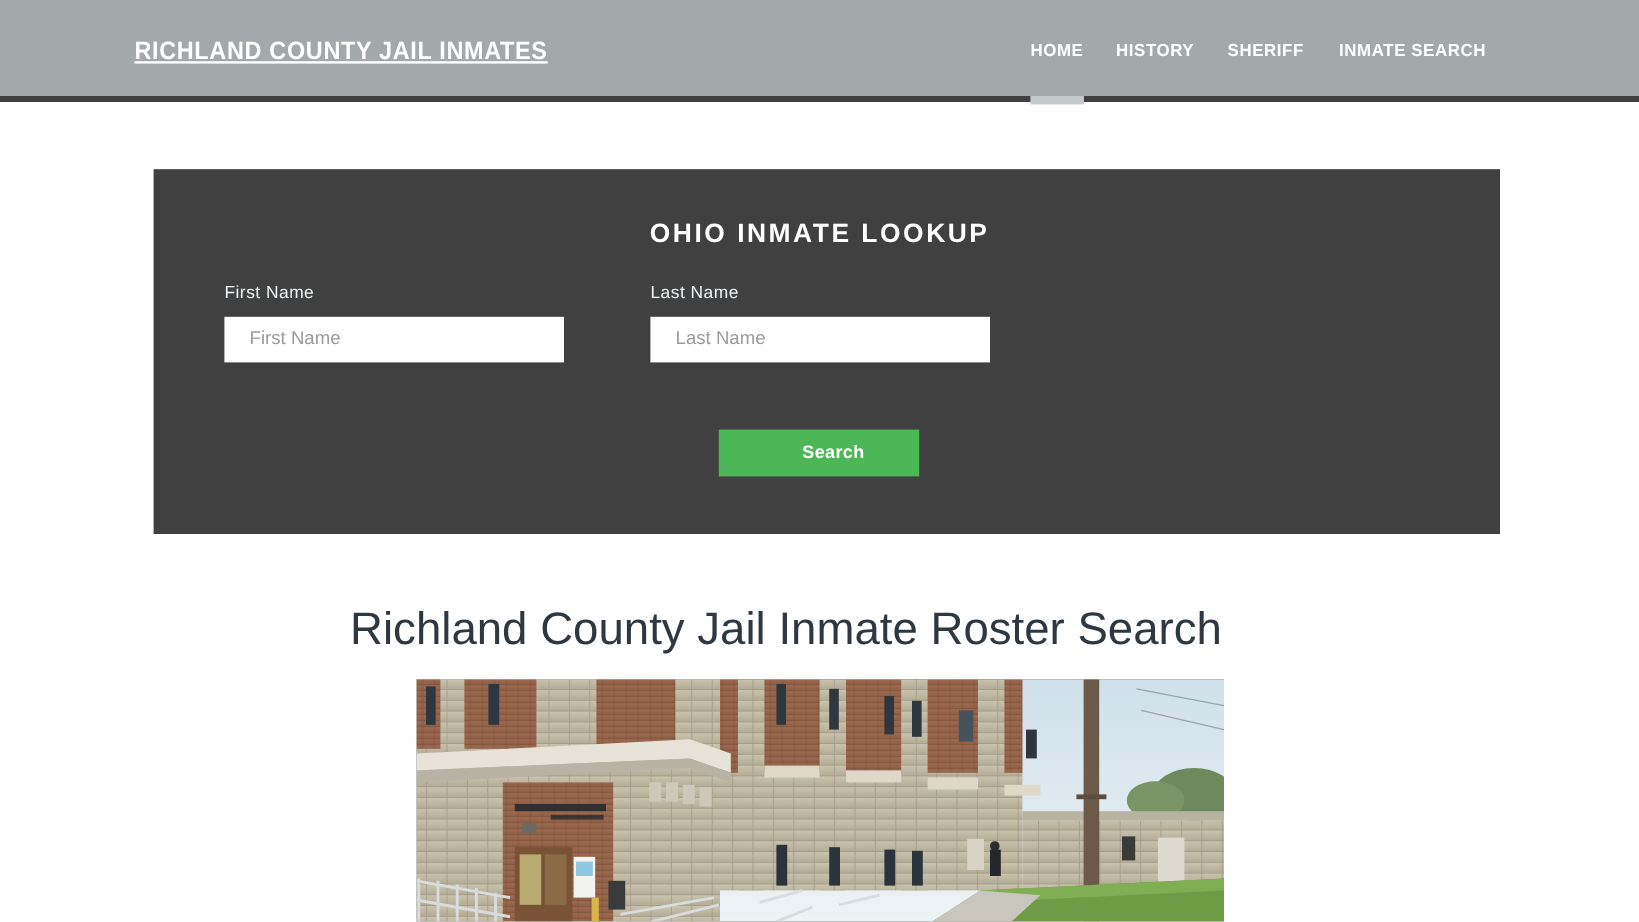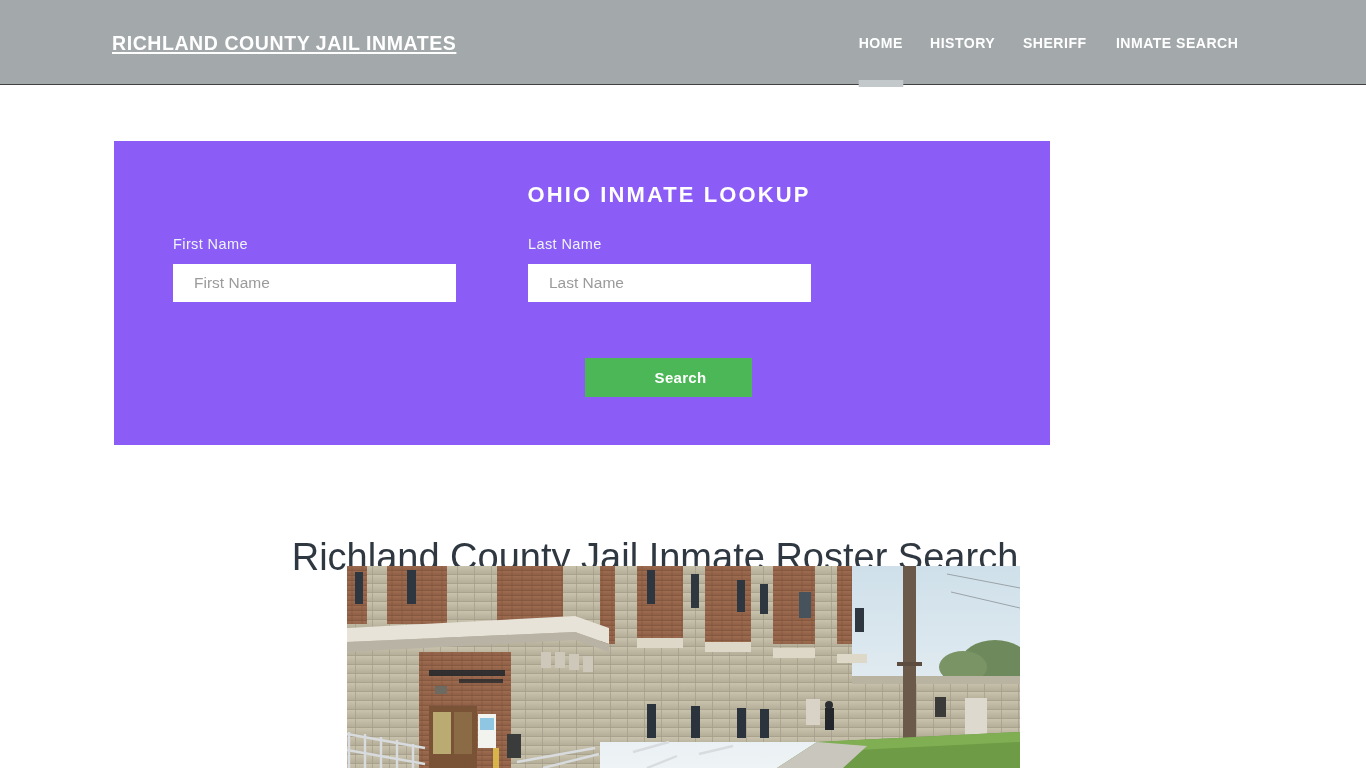--- a/index.html
+++ b/index.html
@@ -12,21 +12,21 @@
     font-family: "Liberation Sans", sans-serif;
   }
 
   
   #site-header {
     position: absolute;
     top: 0; left: 0;
     width: 1366px;
     height: 85px;
     background: #a3a9ab;
-    border-bottom: 1px solid #404040;
+    border-bottom: 5px solid #404040;
   }
 
   #brand-title {
     position: absolute;
     left: 112px;
     top: 31px;
     font-family: "Liberation Sans Narrow", "Liberation Sans", sans-serif;
     font-size: 21px;
     font-weight: bold;
     letter-spacing: 0.6px;
@@ -63,25 +63,25 @@
     left: 13px;
     right: 13px;
     top: 47px;
     height: 7px;
     background: #c3c8ca;
   }
 
   
   #lookup-panel {
     position: absolute;
-    left: 114px;
+    left: 128px;
     top: 141px;
-    width: 936px;
+    width: 1122px;
     height: 304px;
-    background: #8b5cf6;
+    background: #404040;
   }
 
   #lookup-heading {
     position: absolute;
     left: 0;
     top: 41px;
     width: 1110px;
     text-align: center;
     font-family: "Liberation Sans Narrow", "Liberation Sans", sans-serif;
     font-size: 22px;
@@ -154,21 +154,20 @@
     position: absolute;
     left: 0;
     top: 504px;
     width: 1310px;
     text-align: center;
     font-family: "Liberation Sans Narrow", "Liberation Sans", sans-serif;
     font-size: 38px;
     font-weight: normal;
     color: #2f3841;
     letter-spacing: 0px;
-    margin-top: 32px;
   }
 
   
   #jail-photo {
     position: absolute;
     left: 347px;
     top: 566px;
     width: 673px;
     height: 202px;
     overflow: hidden;

